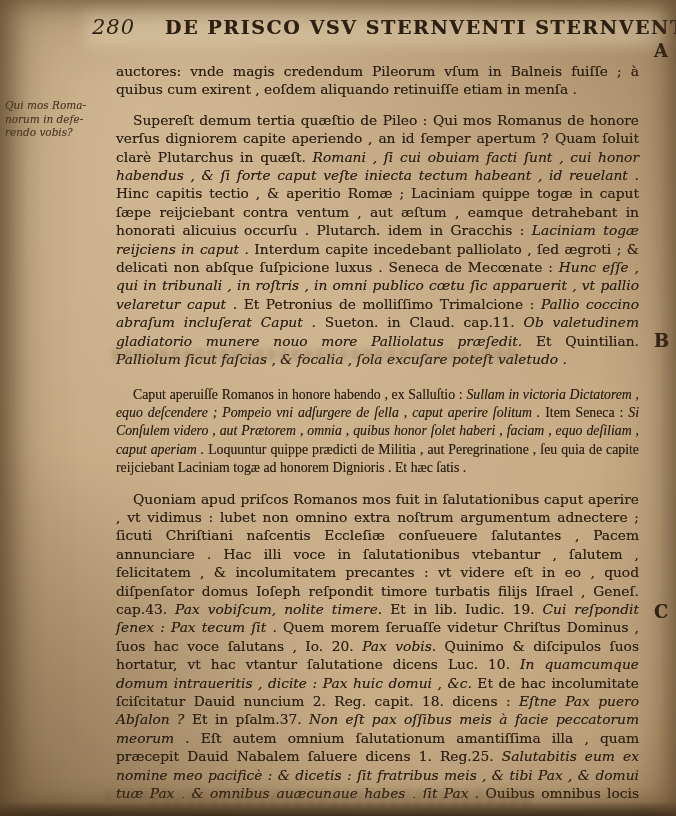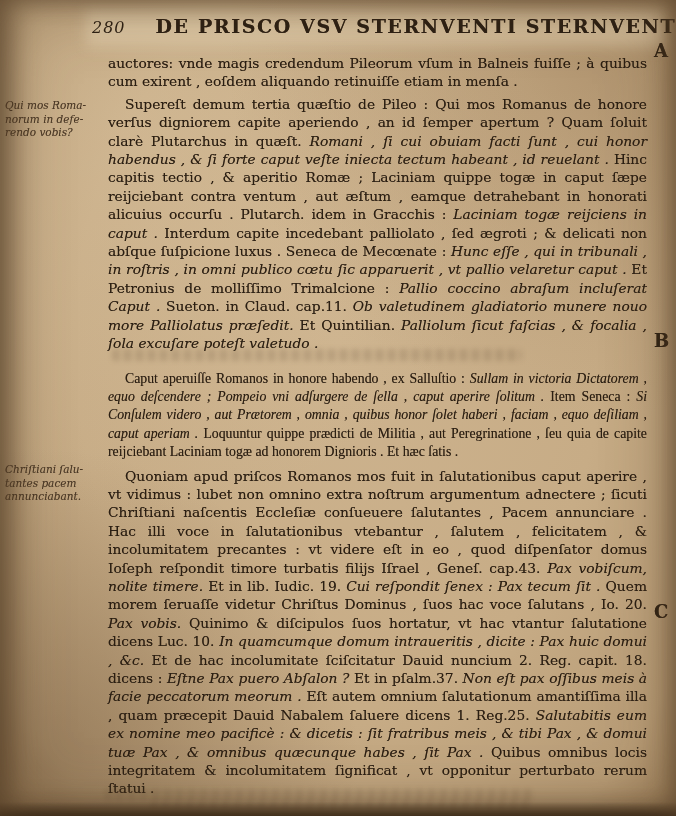--- a/index.html
+++ b/index.html
@@ -25,35 +25,35 @@
   }
   .header-band{
     position:absolute;left:86px;top:8px;width:580px;height:38px;
     background:rgba(236,217,183,0.5);filter:blur(7px);
   }
   .header{
     position:absolute;left:92px;top:15px;width:574px;
     display:flex;align-items:baseline;
   }
   .pagenum{
-    font-size:16px;font-style:italic;letter-spacing:1px;margin-right:30px;
+    font-size:21px;font-style:italic;letter-spacing:1px;margin-right:30px;
   }
   .running-title{
     font-size:19px;font-weight:600;letter-spacing:1.6px;
     white-space:nowrap;
     text-shadow:0 0 0.6px rgba(42,26,12,0.7);
   }
   .text-block{
     position:absolute;left:104px;top:50px;width:547px;max-height:748px;
     overflow:hidden;
     font-size:13.8px;line-height:18.4px;
     text-align:justify;
     text-shadow:0 0 0.5px rgba(40,26,12,0.55);
   }
-  .para{margin:4px;text-indent:17px;}
+  .para{margin:12px;text-indent:17px;}
   .para.p0{text-indent:0;}
   .para.p2{margin-top:17px;font-family:Liberation Serif, serif;}
   .para.p3{margin-top:5px;}
   .seg.it{font-style:italic;}
   .margin-note{
     position:absolute;left:5px;width:92px;
     font-size:10.5px;line-height:13.5px;font-style:italic;
     color:var(--faded_ink,#4a3826);
     text-shadow:0 0 0.4px rgba(60,42,24,0.4);
   }
@@ -92,25 +92,20 @@
     <span class="pagenum">280</span>
     <span class="running-title">DE PRISCO VSV STERNVENTI STERNVENTI.</span>
   </div>
 
   <div class="margin-note n0">
     <div>Qui mos Roma-</div>
     <div>norum in defe-</div>
     <div>rendo vobis?</div>
   </div>
 
-  <div class="margin-note n1">
-    <div>Chriſtiani ſalu-</div>
-    <div>tantes pacem</div>
-    <div>annunciabant.</div>
-  </div>
 
   <div class="margin-letter la">A</div>
   <div class="margin-letter lb">B</div>
   <div class="margin-letter lc">C</div>
 
   <div class="text-block">
       <p class="para p0"><span class="seg">auctores: vnde magis credendum Pileorum vſum in Balneis fuiſſe ; à quibus cum exirent , eoſdem aliquando retinuiſſe etiam in menſa .</span></p>
       <p class="para p1"><span class="seg">Supereſt demum tertia quæſtio de Pileo : Qui mos Romanus de honore verſus digniorem capite aperiendo , an id ſemper apertum ? Quam ſoluit clarè Plutarchus in quæſt. </span><span class="seg it">Romani , ſi cui obuiam facti ſunt , cui honor habendus , &amp; ſi forte caput veſte iniecta tectum habeant , id reuelant .</span><span class="seg"> Hinc capitis tectio , &amp; aperitio Romæ ; Laciniam quippe togæ in caput ſæpe reijciebant contra ventum , aut æſtum , eamque detrahebant in honorati alicuius occurſu . Plutarch. idem in Gracchis : </span><span class="seg it">Laciniam togæ reijciens in caput .</span><span class="seg"> Interdum capite incedebant palliolato , ſed ægroti ; &amp; delicati non abſque ſuſpicione luxus . Seneca de Mecœnate : </span><span class="seg it">Hunc eſſe , qui in tribunali , in roſtris , in omni publico cœtu ſic apparuerit , vt pallio velaretur caput .</span><span class="seg"> Et Petronius de molliſſimo Trimalcione : </span><span class="seg it">Pallio coccino abraſum incluſerat Caput .</span><span class="seg"> Sueton. in Claud. cap.11. </span><span class="seg it">Ob valetudinem gladiatorio munere nouo more Palliolatus præſedit.</span><span class="seg"> Et Quintilian. </span><span class="seg it">Palliolum ſicut faſcias , &amp; focalia , ſola excuſare poteſt valetudo .</span></p>
       <p class="para p2"><span class="seg">Caput aperuiſſe Romanos in honore habendo , ex Salluſtio : </span><span class="seg it">Sullam in victoria Dictatorem , equo deſcendere ; Pompeio vni adſurgere de ſella , caput aperire ſolitum .</span><span class="seg"> Item Seneca : </span><span class="seg it">Si Conſulem videro , aut Prætorem , omnia , quibus honor ſolet haberi , faciam , equo deſiliam , caput aperiam .</span><span class="seg"> Loquuntur quippe prædicti de Militia , aut Peregrinatione , ſeu quia de capite reijciebant Laciniam togæ ad honorem Dignioris . Et hæc ſatis .</span></p>
       <p class="para p3"><span class="seg">Quoniam apud priſcos Romanos mos fuit in ſalutationibus caput aperire , vt vidimus : lubet non omnino extra noſtrum argumentum adnectere ; ſicuti Chriſtiani naſcentis Eccleſiæ conſueuere ſalutantes , Pacem annunciare . Hac illi voce in ſalutationibus vtebantur , ſalutem , felicitatem , &amp; incolumitatem precantes : vt videre eſt in eo , quod diſpenſator domus Ioſeph reſpondit timore turbatis filijs Iſrael , Geneſ. cap.43. </span><span class="seg it">Pax vobiſcum, nolite timere.</span><span class="seg"> Et in lib. Iudic. 19. </span><span class="seg it">Cui reſpondit ſenex : Pax tecum ſit .</span><span class="seg"> Quem morem ſeruaſſe videtur Chriſtus Dominus , ſuos hac voce ſalutans , Io. 20. </span><span class="seg it">Pax vobis.</span><span class="seg"> Quinimo &amp; diſcipulos ſuos hortatur, vt hac vtantur ſalutatione dicens Luc. 10. </span><span class="seg it">In quamcumque domum intraueritis , dicite : Pax huic domui , &amp;c.</span><span class="seg"> Et de hac incolumitate ſciſcitatur Dauid nuncium 2. Reg. capit. 18. dicens : </span><span class="seg it">Eſtne Pax puero Abſalon ? </span><span class="seg">Et in pſalm.37. </span><span class="seg it">Non eſt pax oſſibus meis à facie peccatorum meorum .</span><span class="seg"> Eſt autem omnium ſalutationum amantiſſima illa , quam præcepit Dauid Nabalem ſaluere dicens 1. Reg.25. </span><span class="seg it">Salutabitis eum ex nomine meo pacificè : &amp; dicetis : ſit fratribus meis , &amp; tibi Pax , &amp; domui tuæ Pax , &amp; omnibus quæcunque habes , ſit Pax .</span><span class="seg"> Quibus omnibus locis integritatem &amp; incolumitatem ſignificat , vt opponitur perturbato rerum ſtatui .</span></p>

